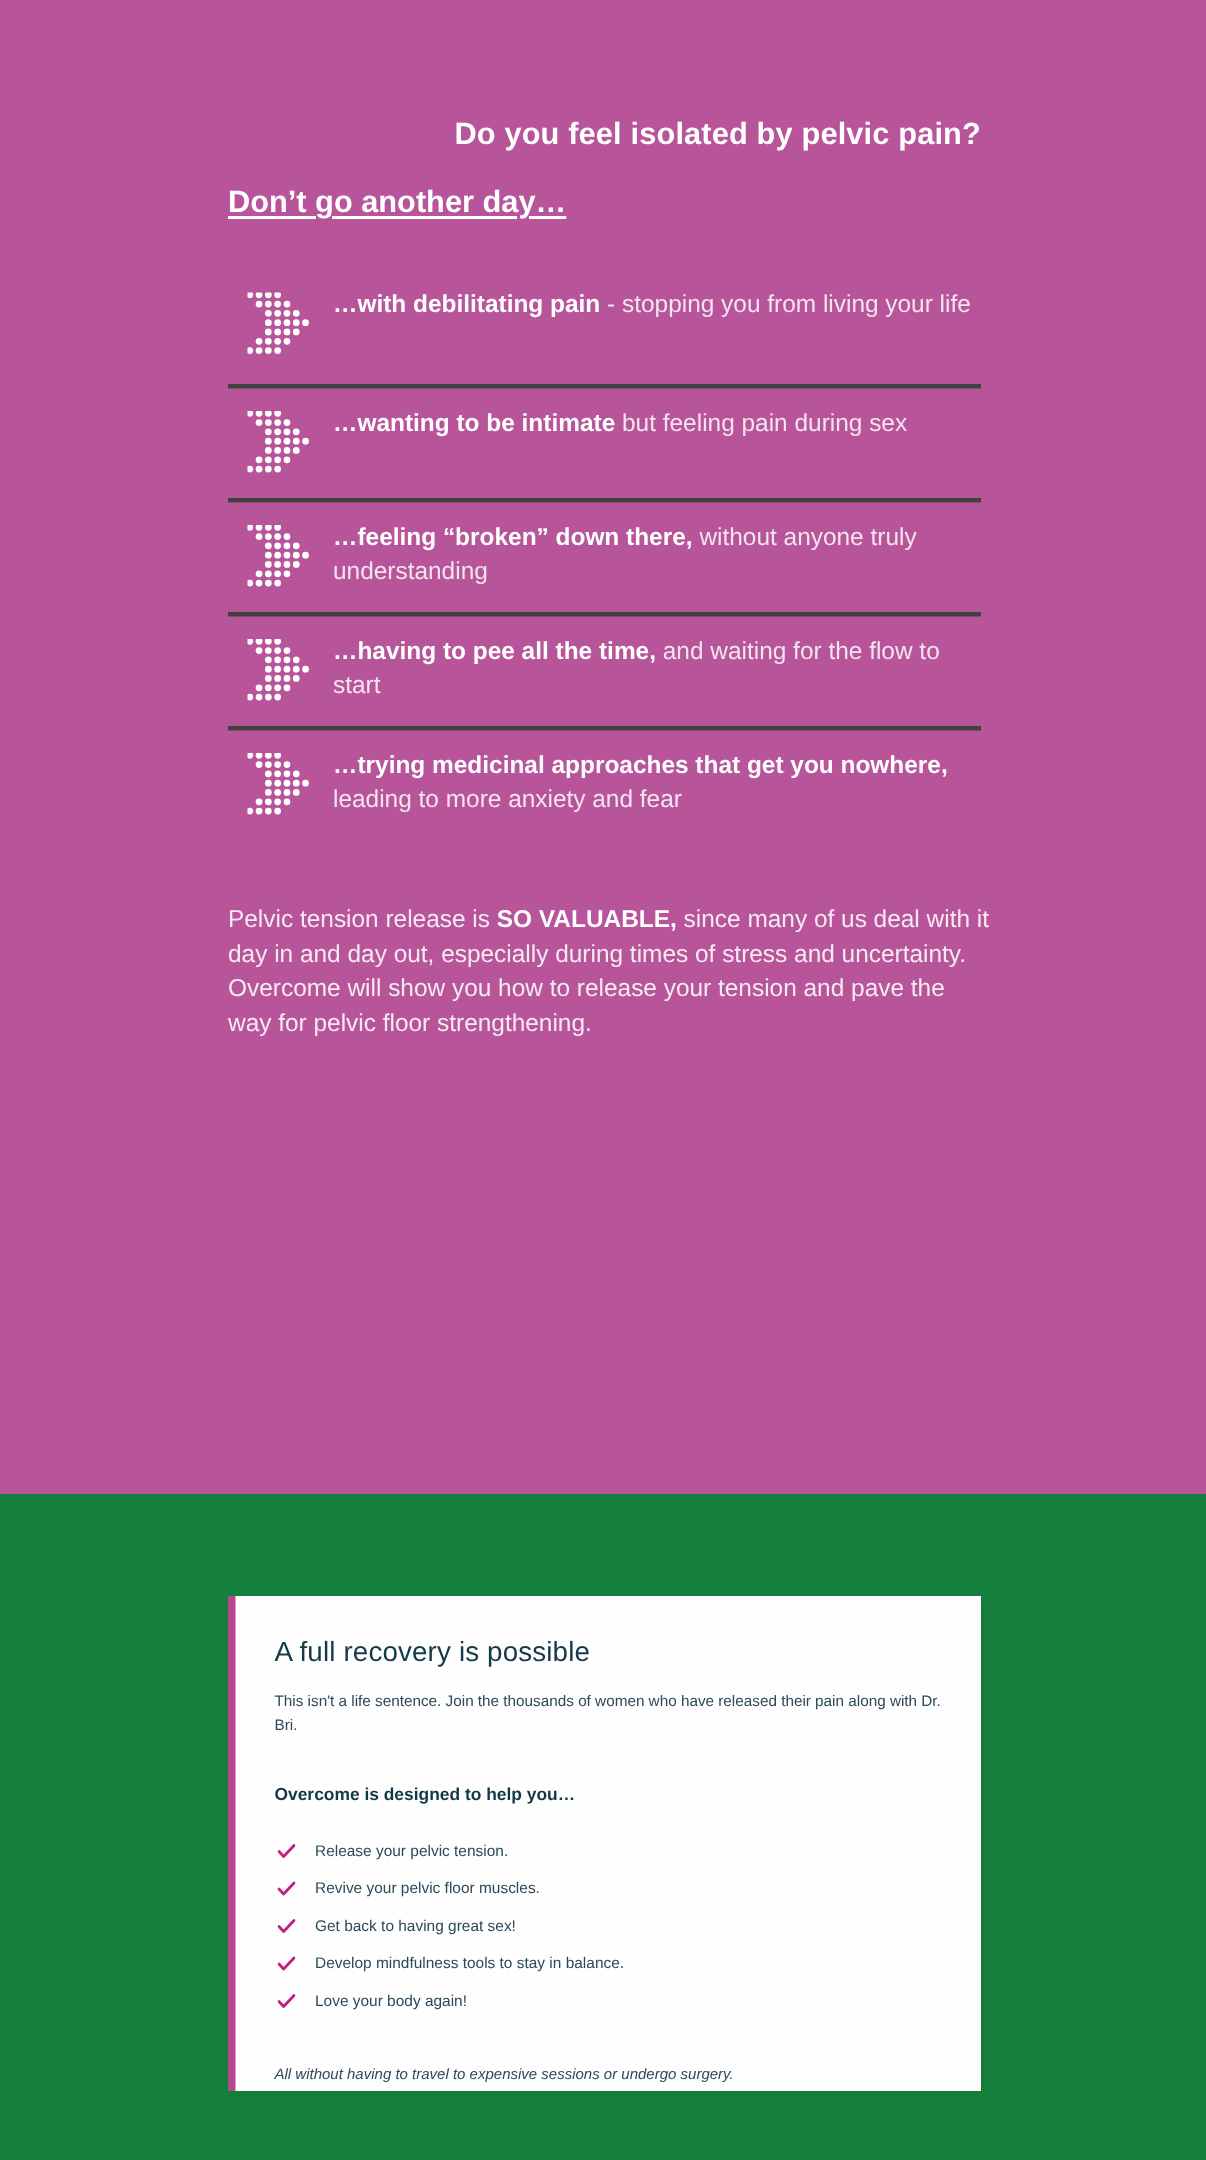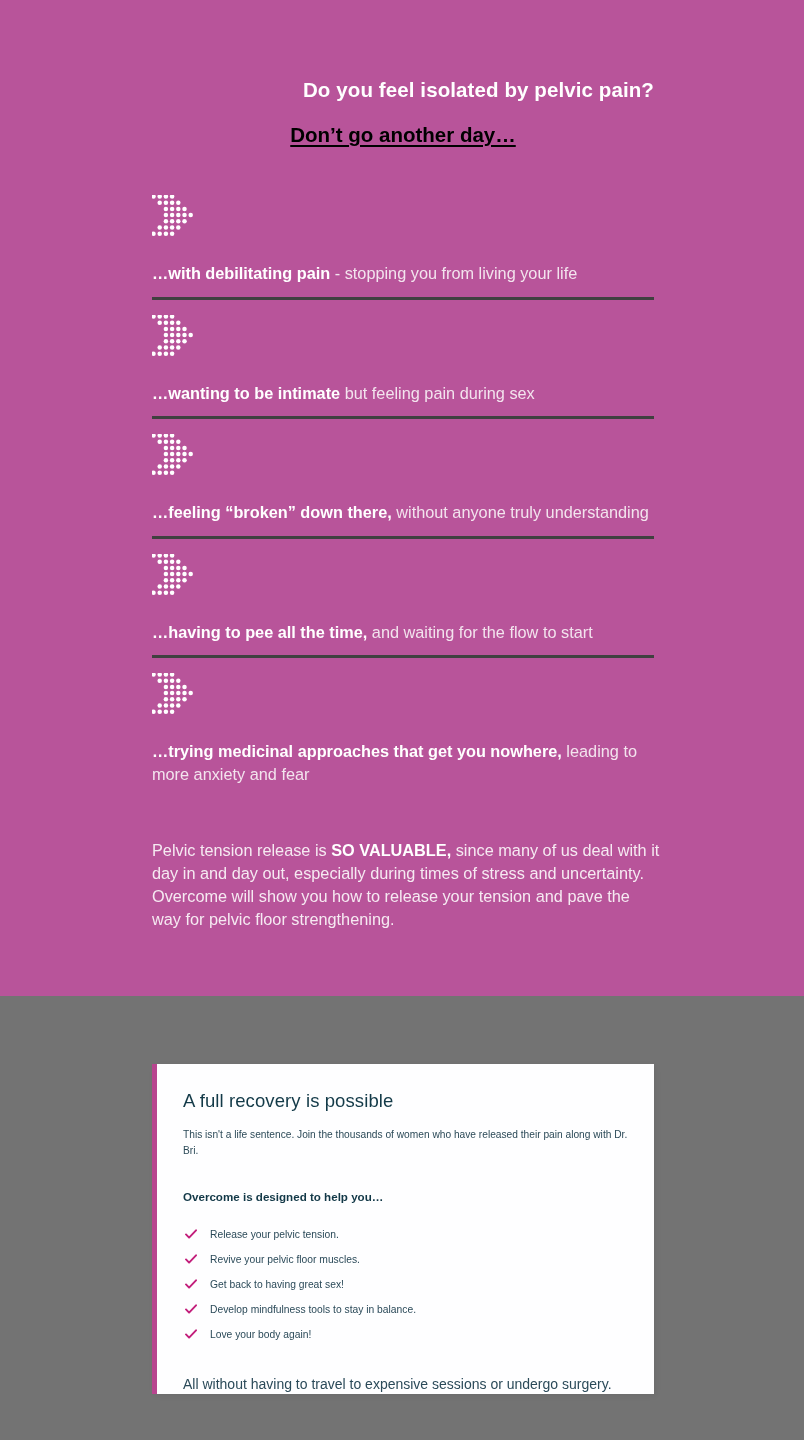--- a/index.html
+++ b/index.html
@@ -24,37 +24,36 @@
   }
   .hero-title {
     color: #ffffff;
     font-size: 20.5px;
     font-weight: bold;
     text-align: right;
     letter-spacing: .1px;
     padding-top: 78px;
   }
   .hero-sub {
-    color: #000000;
+    color: #ffffff;
     font-size: 20.5px;
     font-weight: bold;
-    text-align: center;
+    text-align: left;
     text-decoration: underline;
     text-underline-offset: 3px;
     padding-top: 21px;
   }
 
   
   .pain-list { margin-top: 33px; }
   .pain-row {
     display: flex;
     align-items: flex-start;
     min-height: 76px;
     padding: 11px 0 12px 0;
-    flex-direction: column;
   }
   .pain-row + .pain-row { border-top: 3px solid #404040; }
   .pain-icon {
     flex: 0 0 70px;
     display: flex;
     justify-content: center;
     align-items: flex-start;
     padding-top: 4px;
   }
   .pain-icon svg { display: block; }
@@ -75,21 +74,21 @@
     font-size: 16.3px;
     line-height: 23px;
     text-align: left;
   }
   .hero-para b { color: #ffffff; font-weight: bold; }
 
   
   .lower {
     position: absolute; left: 0; top: 996px;
     width: 804px; height: 444px;
-    background: #737373;
+    background: #15803d;
   }
   .card {
     position: absolute;
     left: 152px; top: 68px;
     width: 502px; height: 330px;
     background: #fefeff;
     border-left: 5px solid #b8458f;
     box-shadow: 2px 2px 6px rgba(0,0,0,0.055);
   }
   .card-body { padding: 26px 24px 0 26px; }
@@ -127,23 +126,24 @@
     padding-left: 2px;
   }
   .check-ico svg { display:block; }
   .check-label {
     color: #2b4a59;
     font-size: 10.3px;
     line-height: 14px;
   }
   .card-foot {
     color: #2b4a59;
-    font-size: 14px;
+    font-size: 10px;
     line-height: 14px;
     margin-top: 30px;
+    font-style: italic;
   }
 </style>
 </head>
 <body>
 
 <div class="page">
 
   <div class="hero">
     <div class="hero-inner">
 

